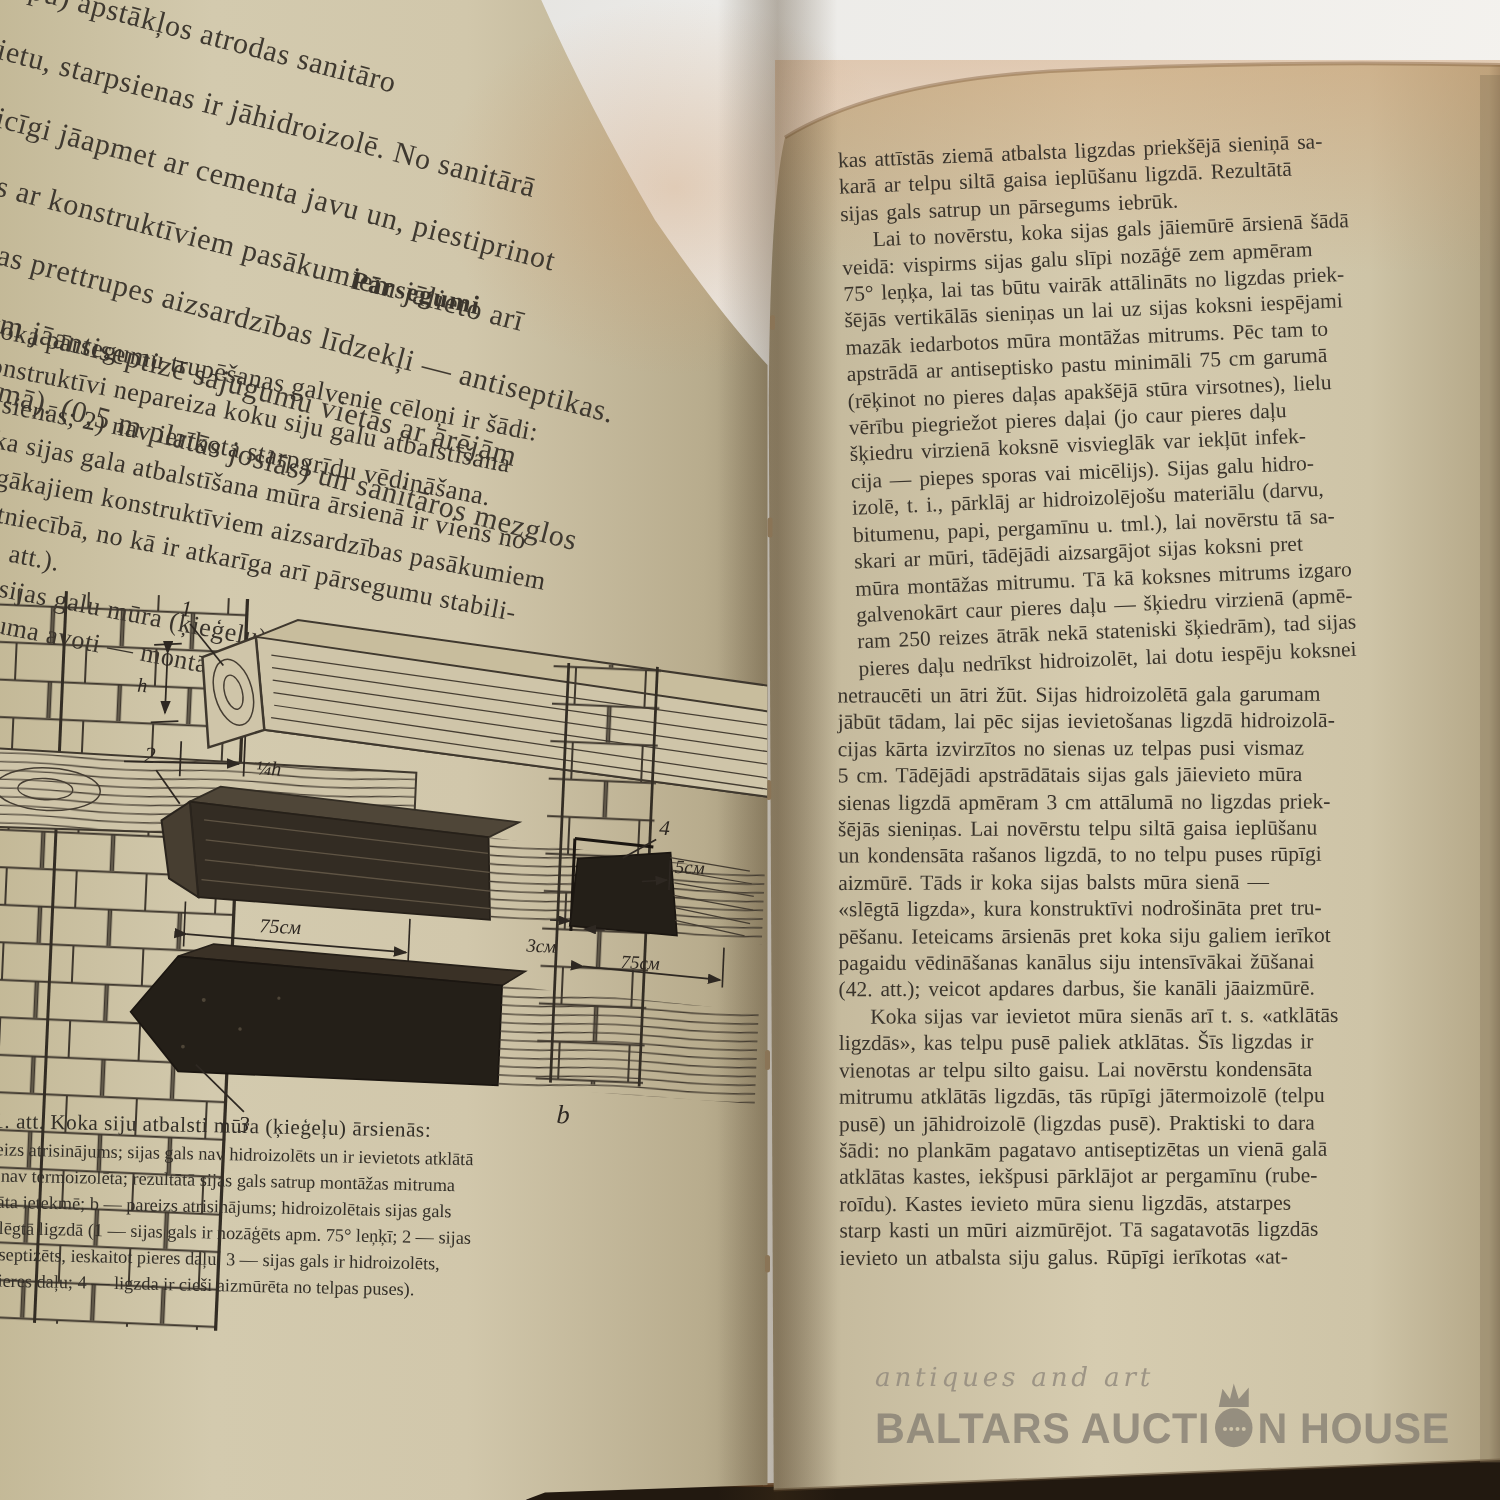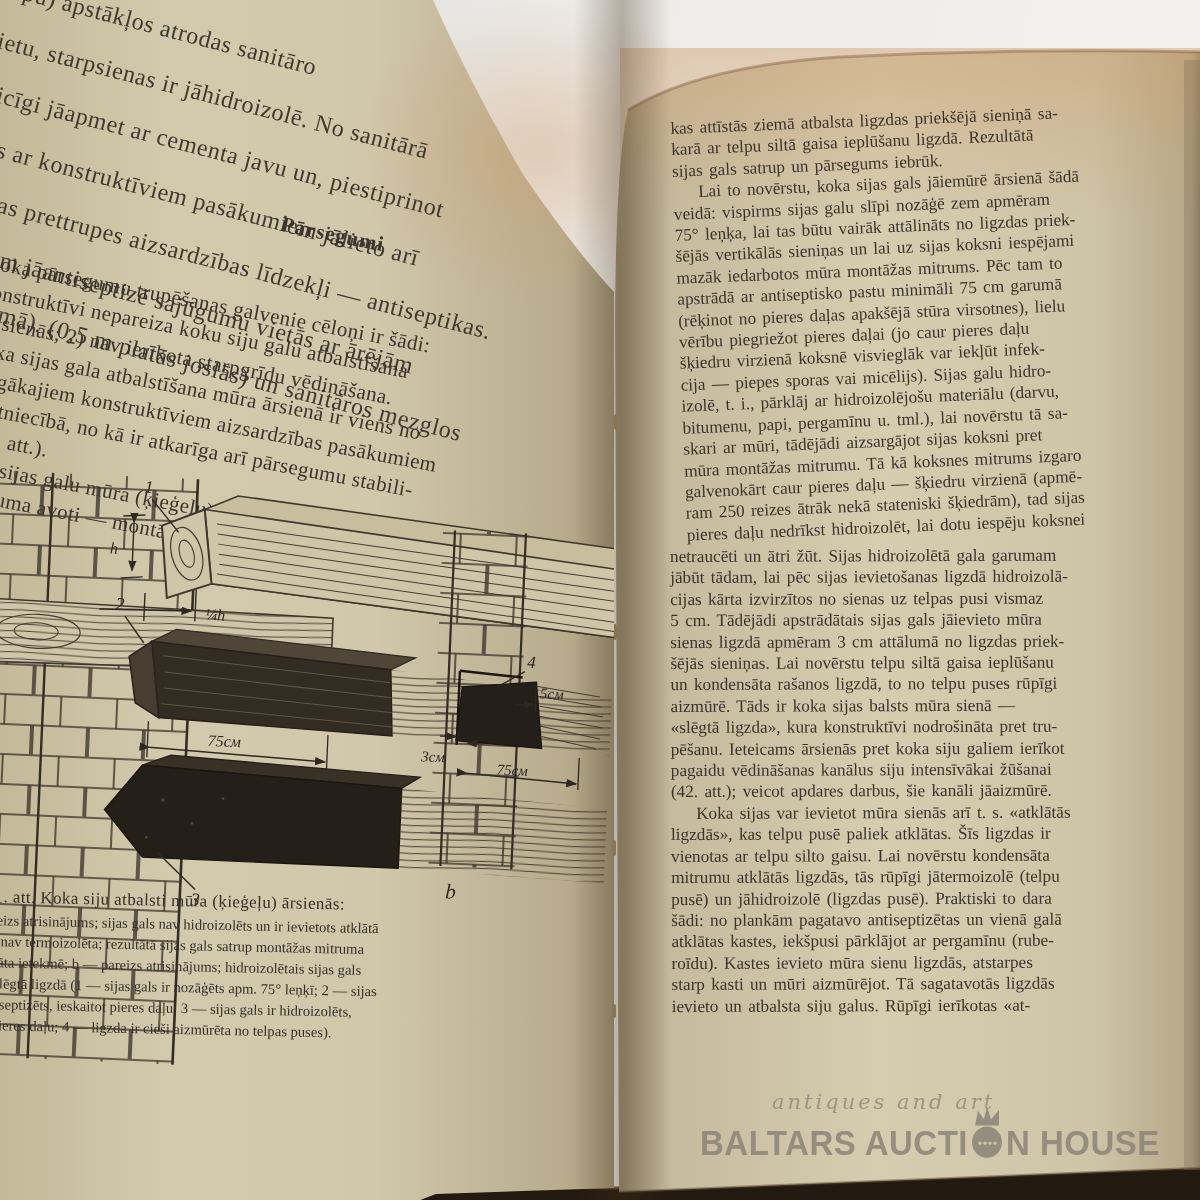--- a/index.html
+++ b/index.html
@@ -17,21 +17,21 @@
   .midblk{font-size:21px;line-height:29px;letter-spacing:.4px;transform:rotate(10.8deg);}
   .heading{font-size:21px;font-weight:bold;letter-spacing:1px;transform:rotate(11.5deg);}
   .capblk{font-size:14.6px;line-height:21px;transform:rotate(1.2deg);color:#332f28;}
   .capblk .tl:first-child{font-size:17px;line-height:26px;letter-spacing:.4px;}
   .rpA{font-size:17.2px;line-height:21.4px;word-spacing:2px;transform:rotate(-2.3deg);}
   .rpB{font-size:17.2px;line-height:21.4px;word-spacing:2px;transform:rotate(-0.2deg);}
   .figwrap{position:absolute;left:-12px;top:452px;transform:rotate(2.5deg);transform-origin:0 0;}
   .wm{position:absolute;left:88px;top:1090px;width:460px;color:#8b8376;
       mix-blend-mode:multiply;opacity:.85;}
   .wm .tag{font-family:"DejaVu Serif", serif;font-style:italic;font-size:21px;
-           letter-spacing:3px;margin-left:72px;color:#938b7e;}
+           letter-spacing:3px;color:#938b7e;}
   .wm .brand{display:flex;align-items:center;font-family:"Liberation Sans", sans-serif;
              font-weight:bold;font-size:33px;letter-spacing:.5px;margin-top:-2px;
              transform:scaleY(1.04);transform-origin:0 0;}
   .wm .orb{margin:0 1px;position:relative;top:-7px;}
   svg text{font-family:"Liberation Serif", serif;font-style:italic;fill:#2e2822;}
 </style>
 </head>
 <body>
 
 <div class="stage">

